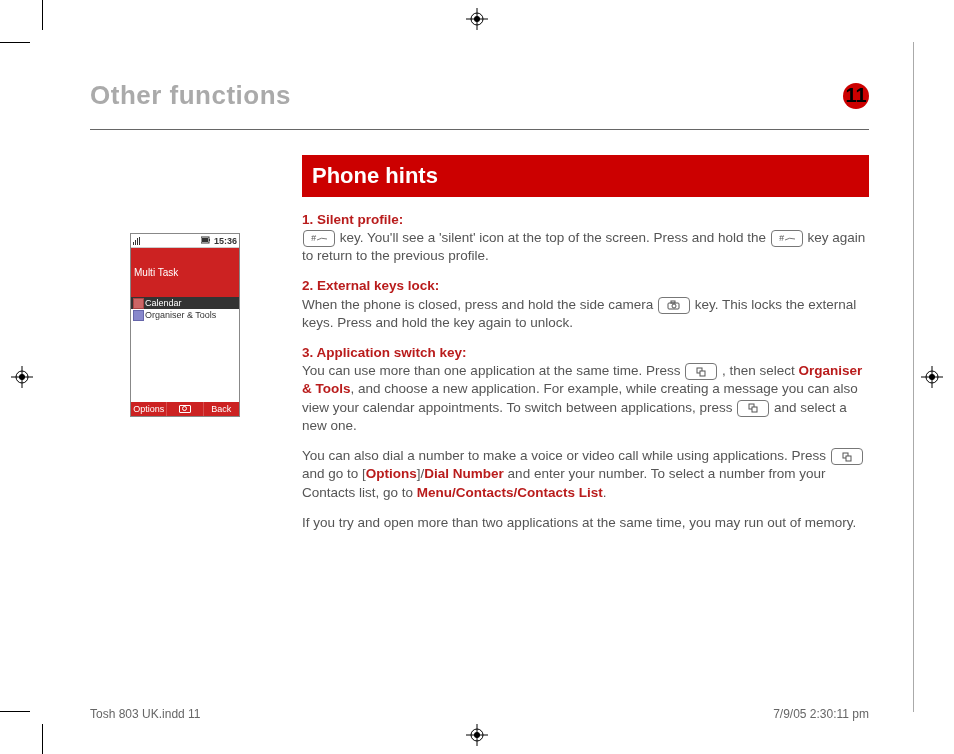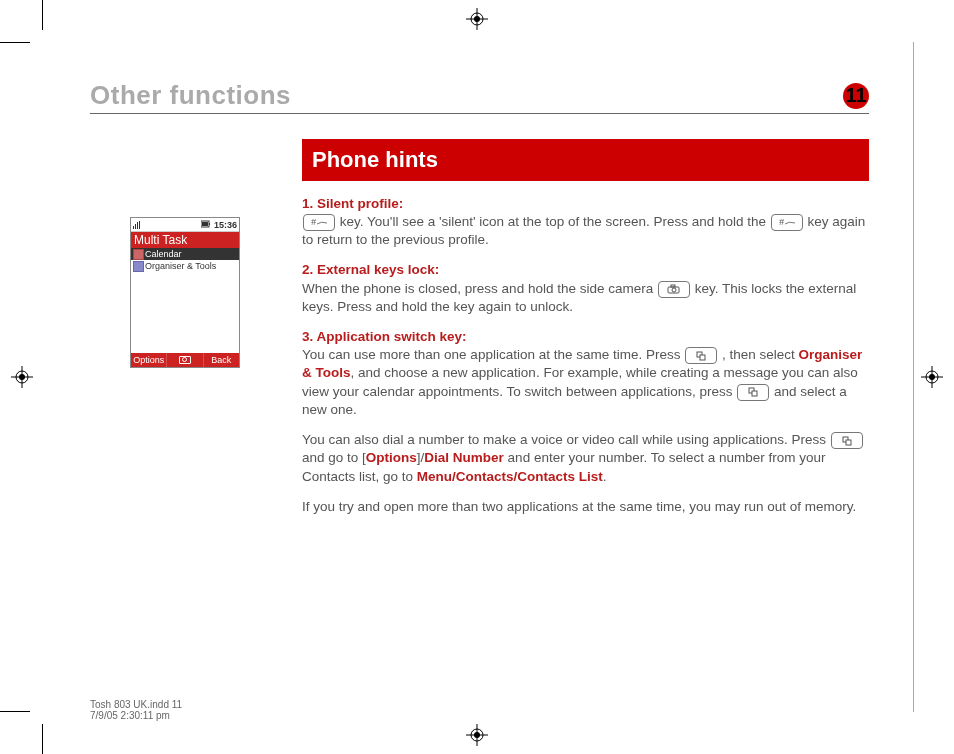--- a/index.html
+++ b/index.html
@@ -44,21 +44,21 @@
     top: 80px;
     left: 90px;
     right: 85px;
     bottom: 60px;
   }
   .title-row {
     display: flex;
     justify-content: space-between;
     align-items: center;
     border-bottom: 1px solid #666;
-    padding-bottom: 2px;
+    padding-bottom: 18px;
   }
   .title-text {
     font-size: 26px;
     font-weight: bold;
     color: #aaa;
     font-family: Arial, Helvetica, sans-serif;
     letter-spacing: 0.5px;
   }
   .page-badge {
     width: 26px;
@@ -130,22 +130,22 @@
     justify-content: space-between;
     align-items: center;
     height: 13px;
     padding: 0 2px;
     border-bottom: 1px solid #ccc;
     color: #333;
   }
   .phone-title {
     background: #cc2222;
     color: #fff;
-    padding: 1px 3px;
-    font-size: 12px;
+    padding: 19px 3px;
+    font-size: 10px;
   }
   .phone-item {
     padding: 1px 12px 1px 14px;
     position: relative;
     font-size: 9px;
     color: #333;
   }
   .phone-item.selected {
     background: #333;
     color: #fff;
@@ -204,23 +204,22 @@
     width: 1px;
     background: #333;
   }
   .footer {
     position: absolute;
     left: 90px;
     right: 85px;
     bottom: 33px;
     display: flex;
     justify-content: space-between;
-    font-size: 10px;
+    font-size: 12px;
     color: #666;
-    flex-direction: column;
   }
 </style>
 </head>
 <body>
 
 <div class="crop-mark crop-tl-h"></div>
 <div class="crop-mark crop-tl-v"></div>
 <div class="crop-mark crop-bl-h"></div>
 <div class="crop-mark crop-bl-v"></div>
 <div class="inner-rule"></div>

